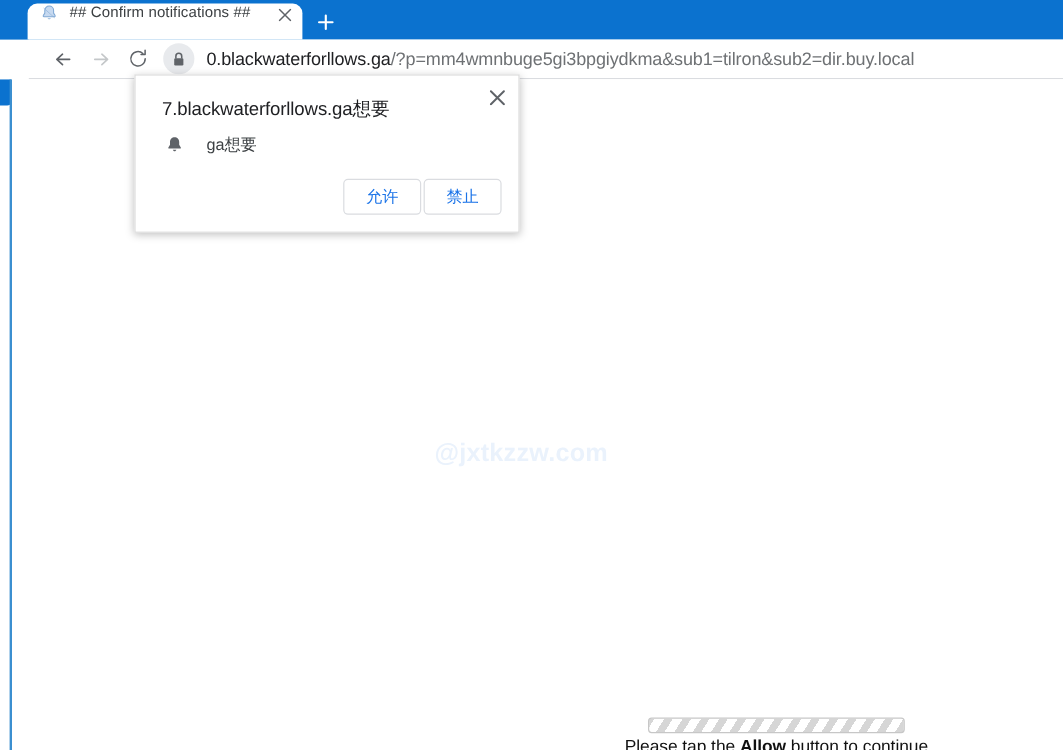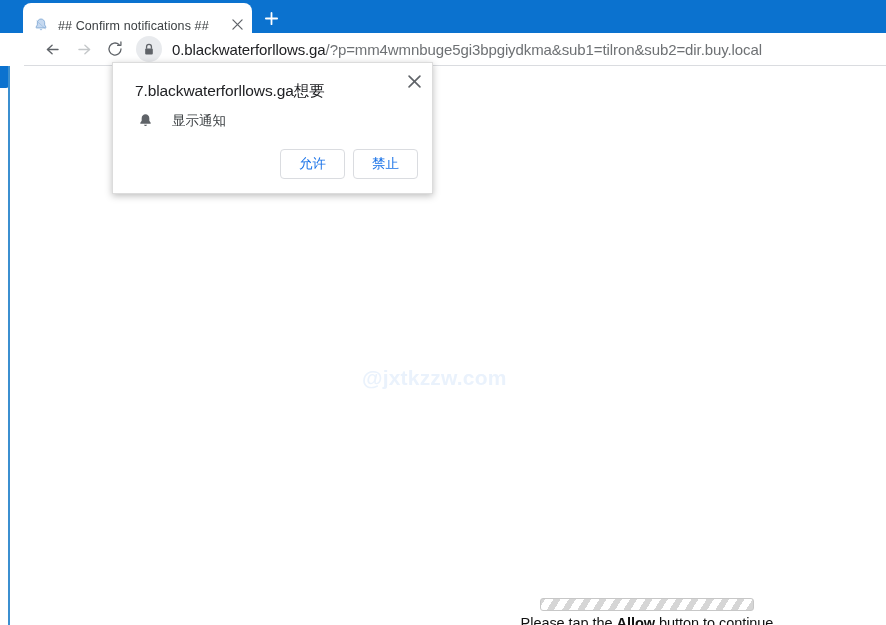--- a/index.html
+++ b/index.html
@@ -30,21 +30,21 @@
     width: 886px; height: 33px;
     background: #0b72cf;
   }
   .tab {
     position: absolute;
     left: 23px; top: 3px;
     width: 229px; height: 30px;
     background: #ffffff;
     border-radius: 8px 8px 0 0;
     display: flex;
-    align-items: flex-end;
+    align-items: flex-start;
     box-sizing: border-box;
     padding: 0 6px 0 10px;
   }
   .tab-favicon {
     width: 16px; height: 16px;
     flex: 0 0 16px;
     margin-right: 9px;
     position: relative;
     top: 0px;
   }
@@ -229,21 +229,21 @@
   }
   .perm-label {
     font-size: 13.5px;
     color: #3c4043;
     white-space: nowrap;
   }
   .perm-actions {
     position: absolute;
     right: 14px; bottom: 14px;
     display: flex;
-    gap: 8px;
+    gap: 2px;
   }
   .perm-btn {
     min-width: 65px;
     height: 30px;
     padding: 0 14px;
     background: #ffffff;
     border: 1px solid #dadce0;
     border-radius: 4px;
     color: #1a73e8;
     font-size: 13.5px;
@@ -339,21 +339,21 @@
 
     <div class="perm-title">7.blackwaterforllows.ga想要</div>
 
     <div class="perm-row">
       <span class="perm-bell">
         <svg width="17" height="18" viewBox="0 0 24 24">
           <path d="M12 2.6c-3.05 0-5.4 2.45-5.4 5.5v3.4L4.7 14.6c-.4.62.04 1.4.78 1.4h13.04c.74 0 1.18-.78.78-1.4l-1.9-3.1V8.1c0-3.05-2.35-5.5-5.4-5.5z" fill="#5f6368"></path>
           <path d="M9.9 17.4c.3 1.05 1.15 1.75 2.1 1.75s1.8-.7 2.1-1.75z" fill="#5f6368"></path>
         </svg>
       </span>
-      <span class="perm-label">显示通知</span>
+      <span class="perm-label">ga想要</span>
     </div>
 
     <div class="perm-actions">
       <button class="perm-btn">允许</button>
       <button class="perm-btn">禁止</button>
     </div>
   </div>
 
 </div>
 

